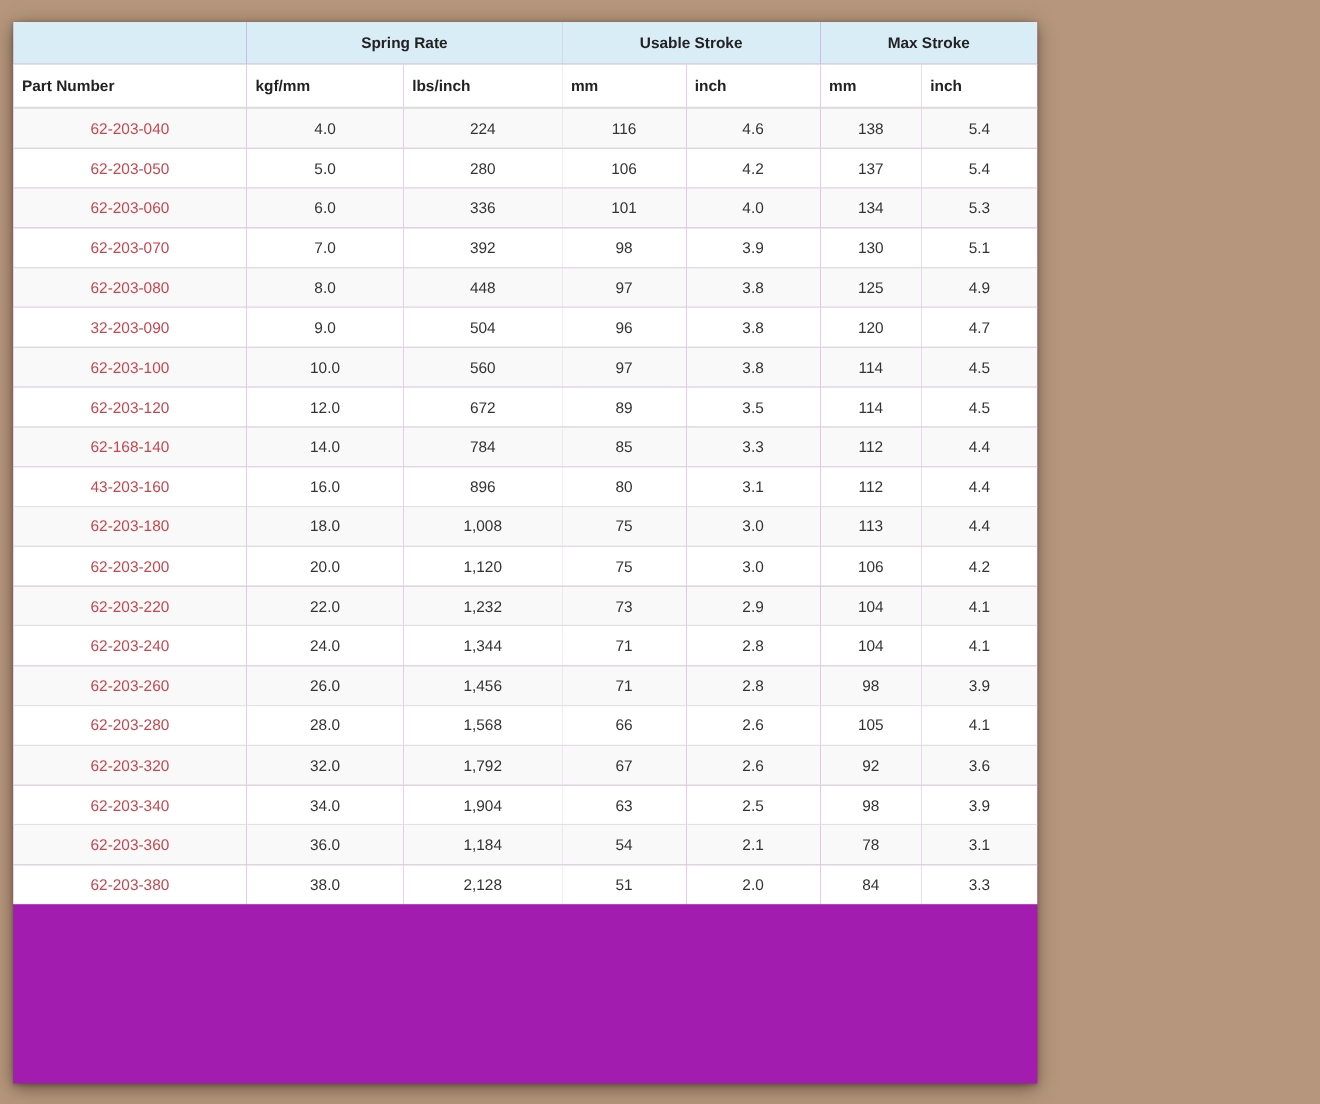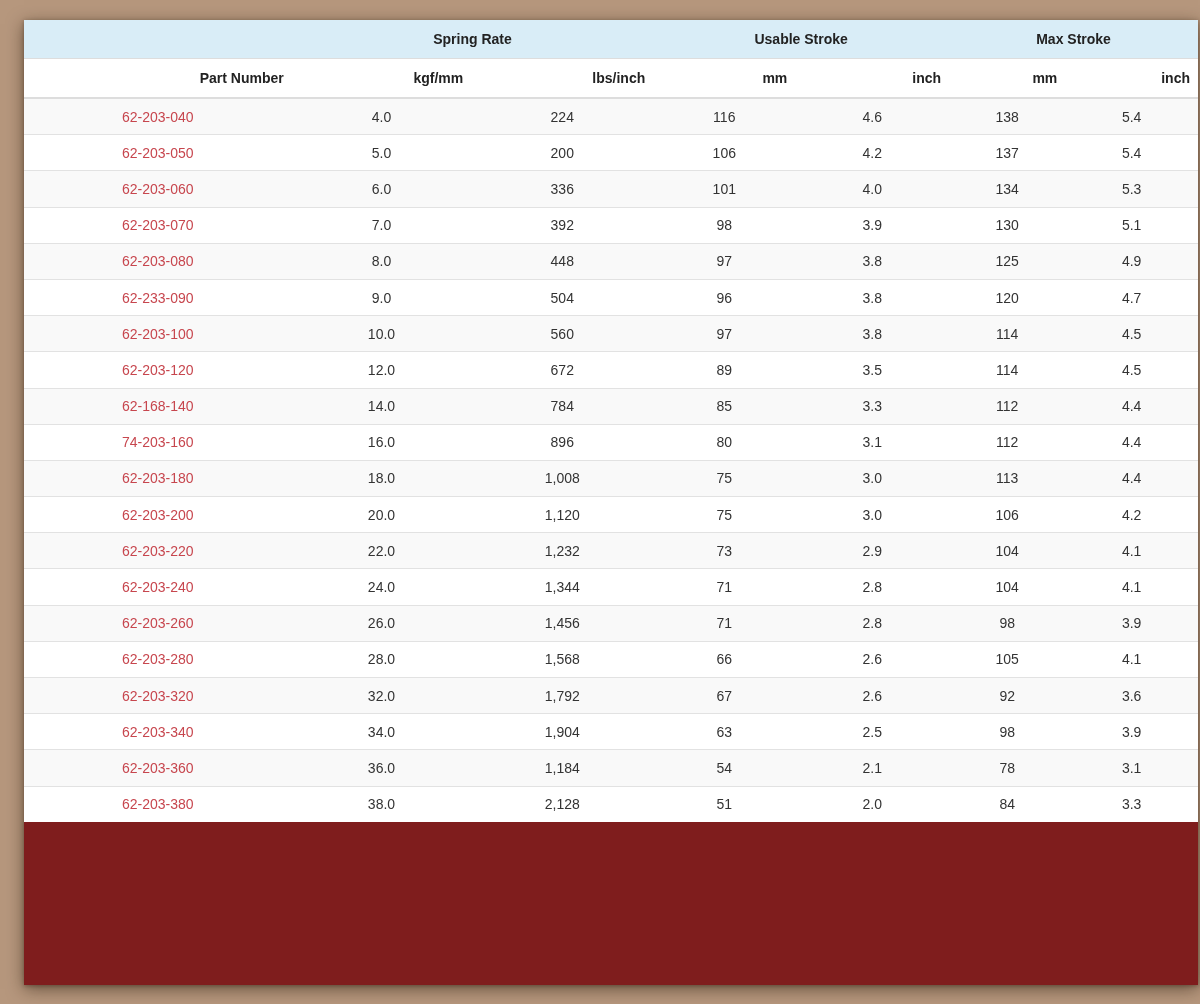--- a/index.html
+++ b/index.html
@@ -18,25 +18,24 @@
     padding: 0;
     width: 1200px;
     height: 1004px;
     background: var(--page-bg);
     font-family: "Liberation Sans", sans-serif;
   }
   .panel {
     position: absolute;
     left: 12px;
     top: 20px;
-    width: 1174px;
+    width: 931px;
     min-height: 965px;
-    background: #7f1d1d;
+    background: #a21caf;
     box-shadow: 0 4px 16px rgba(42, 26, 12, 0.55), 0 1px 4px rgba(42, 26, 12, 0.35);
-    margin-left: 12px;
   }
   table {
     width: 100%;
     border-collapse: collapse;
     font-size: 14px;
     color: var(--body-text);
     table-layout: fixed;
   }
   col.c1 { width: 22.8%; }
   col.c2 { width: 15.3%; }
@@ -55,21 +54,21 @@
     text-align: center;
     vertical-align: middle;
     border-bottom: 1px solid var(--head-border);
   }
   thead tr.col-row th {
     padding: 10px 8px;
     height: 40px;
     font-size: 14px;
     font-weight: bold;
     color: var(--header-text);
-    text-align: right;
+    text-align: left;
     vertical-align: middle;
     border-bottom: 2px solid var(--head-border);
     background: #ffffff;
   }
   tbody td {
     padding: 9.6px 8px;
     text-align: center;
     vertical-align: middle;
     border-top: 1px solid var(--row-border);
     background: #ffffff;
@@ -119,21 +118,21 @@
           <td>4.0</td>
           <td>224</td>
           <td>116</td>
           <td>4.6</td>
           <td>138</td>
           <td>5.4</td>
         </tr>
         <tr>
           <td><a class="part-link" href="#">62-203-050</a></td>
           <td>5.0</td>
-          <td>200</td>
+          <td>280</td>
           <td>106</td>
           <td>4.2</td>
           <td>137</td>
           <td>5.4</td>
         </tr>
         <tr>
           <td><a class="part-link" href="#">62-203-060</a></td>
           <td>6.0</td>
           <td>336</td>
           <td>101</td>
@@ -153,21 +152,21 @@
         <tr>
           <td><a class="part-link" href="#">62-203-080</a></td>
           <td>8.0</td>
           <td>448</td>
           <td>97</td>
           <td>3.8</td>
           <td>125</td>
           <td>4.9</td>
         </tr>
         <tr>
-          <td><a class="part-link" href="#">62-233-090</a></td>
+          <td><a class="part-link" href="#">32-203-090</a></td>
           <td>9.0</td>
           <td>504</td>
           <td>96</td>
           <td>3.8</td>
           <td>120</td>
           <td>4.7</td>
         </tr>
         <tr>
           <td><a class="part-link" href="#">62-203-100</a></td>
           <td>10.0</td>
@@ -189,21 +188,21 @@
         <tr>
           <td><a class="part-link" href="#">62-168-140</a></td>
           <td>14.0</td>
           <td>784</td>
           <td>85</td>
           <td>3.3</td>
           <td>112</td>
           <td>4.4</td>
         </tr>
         <tr>
-          <td><a class="part-link" href="#">74-203-160</a></td>
+          <td><a class="part-link" href="#">43-203-160</a></td>
           <td>16.0</td>
           <td>896</td>
           <td>80</td>
           <td>3.1</td>
           <td>112</td>
           <td>4.4</td>
         </tr>
         <tr>
           <td><a class="part-link" href="#">62-203-180</a></td>
           <td>18.0</td>

